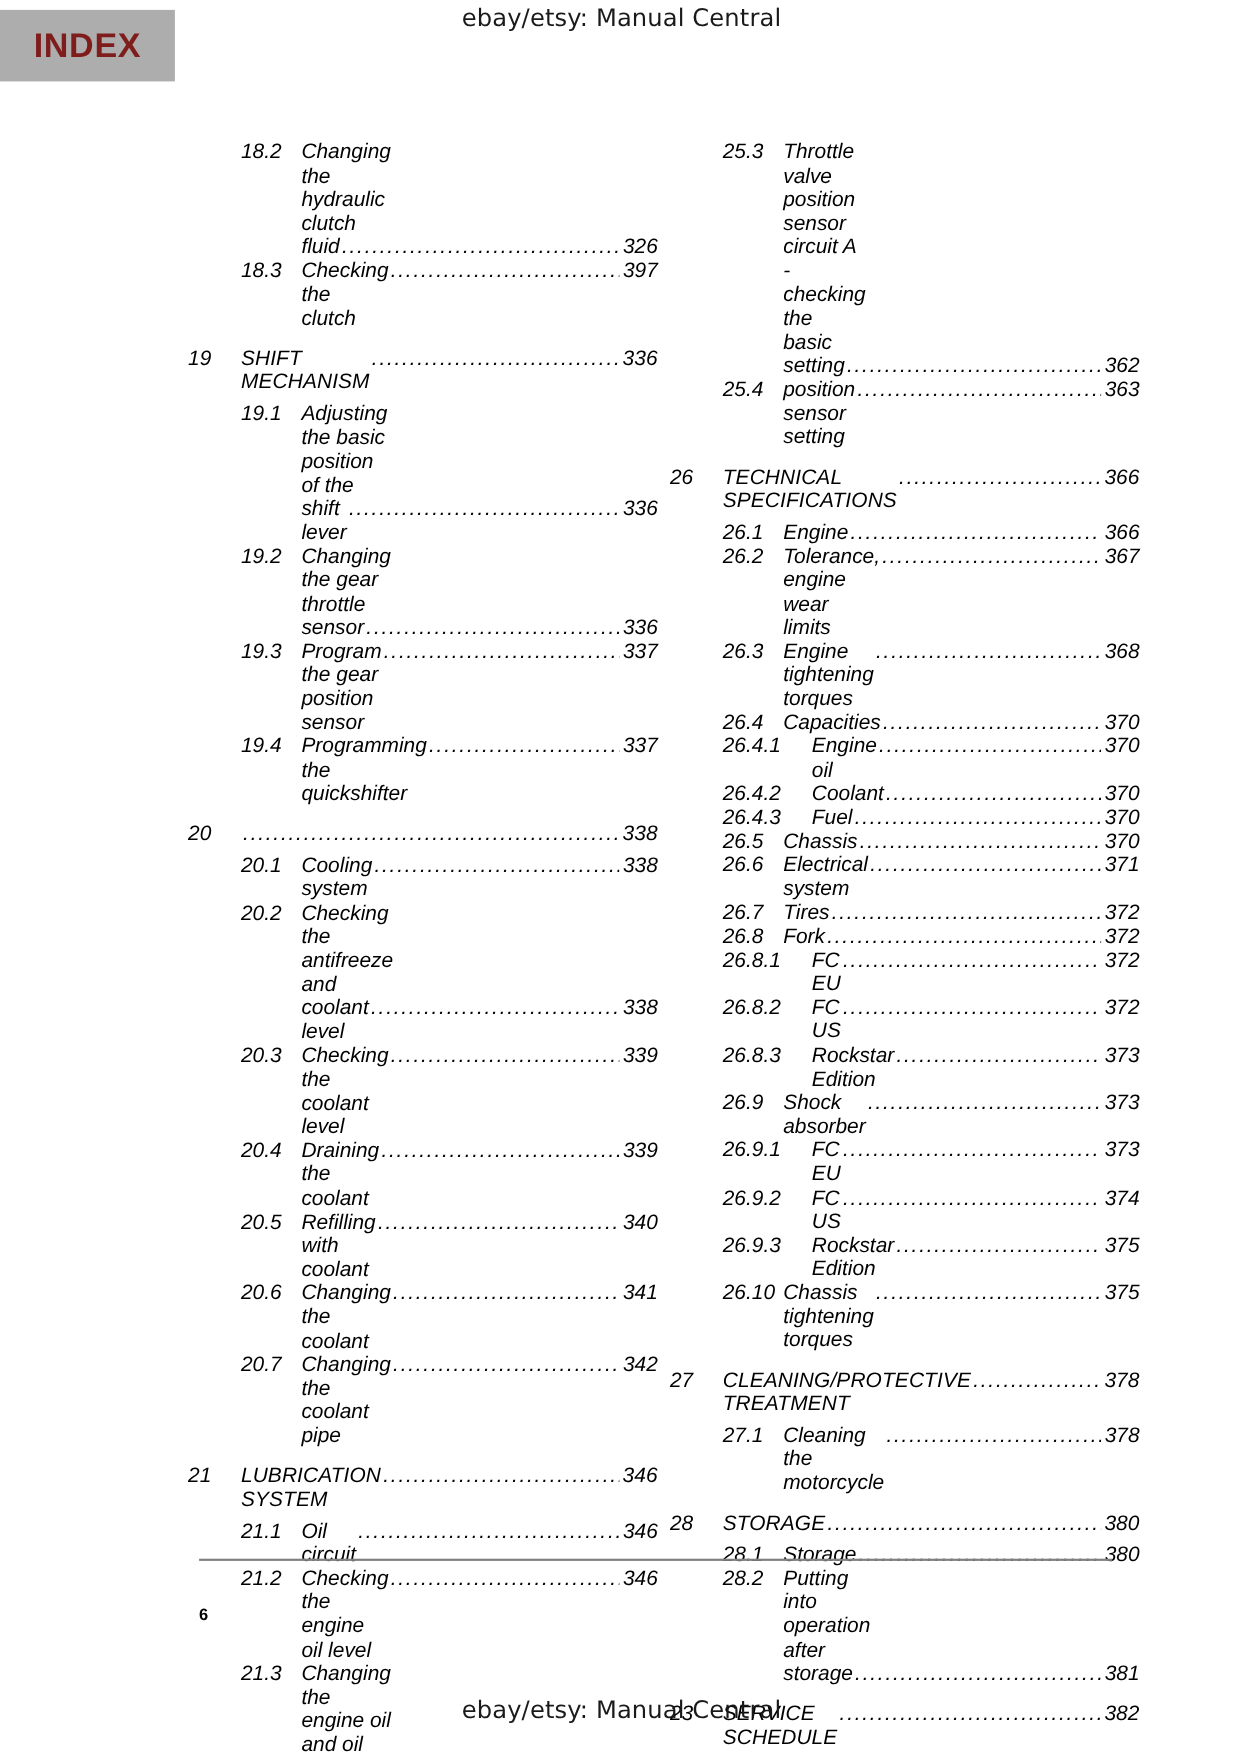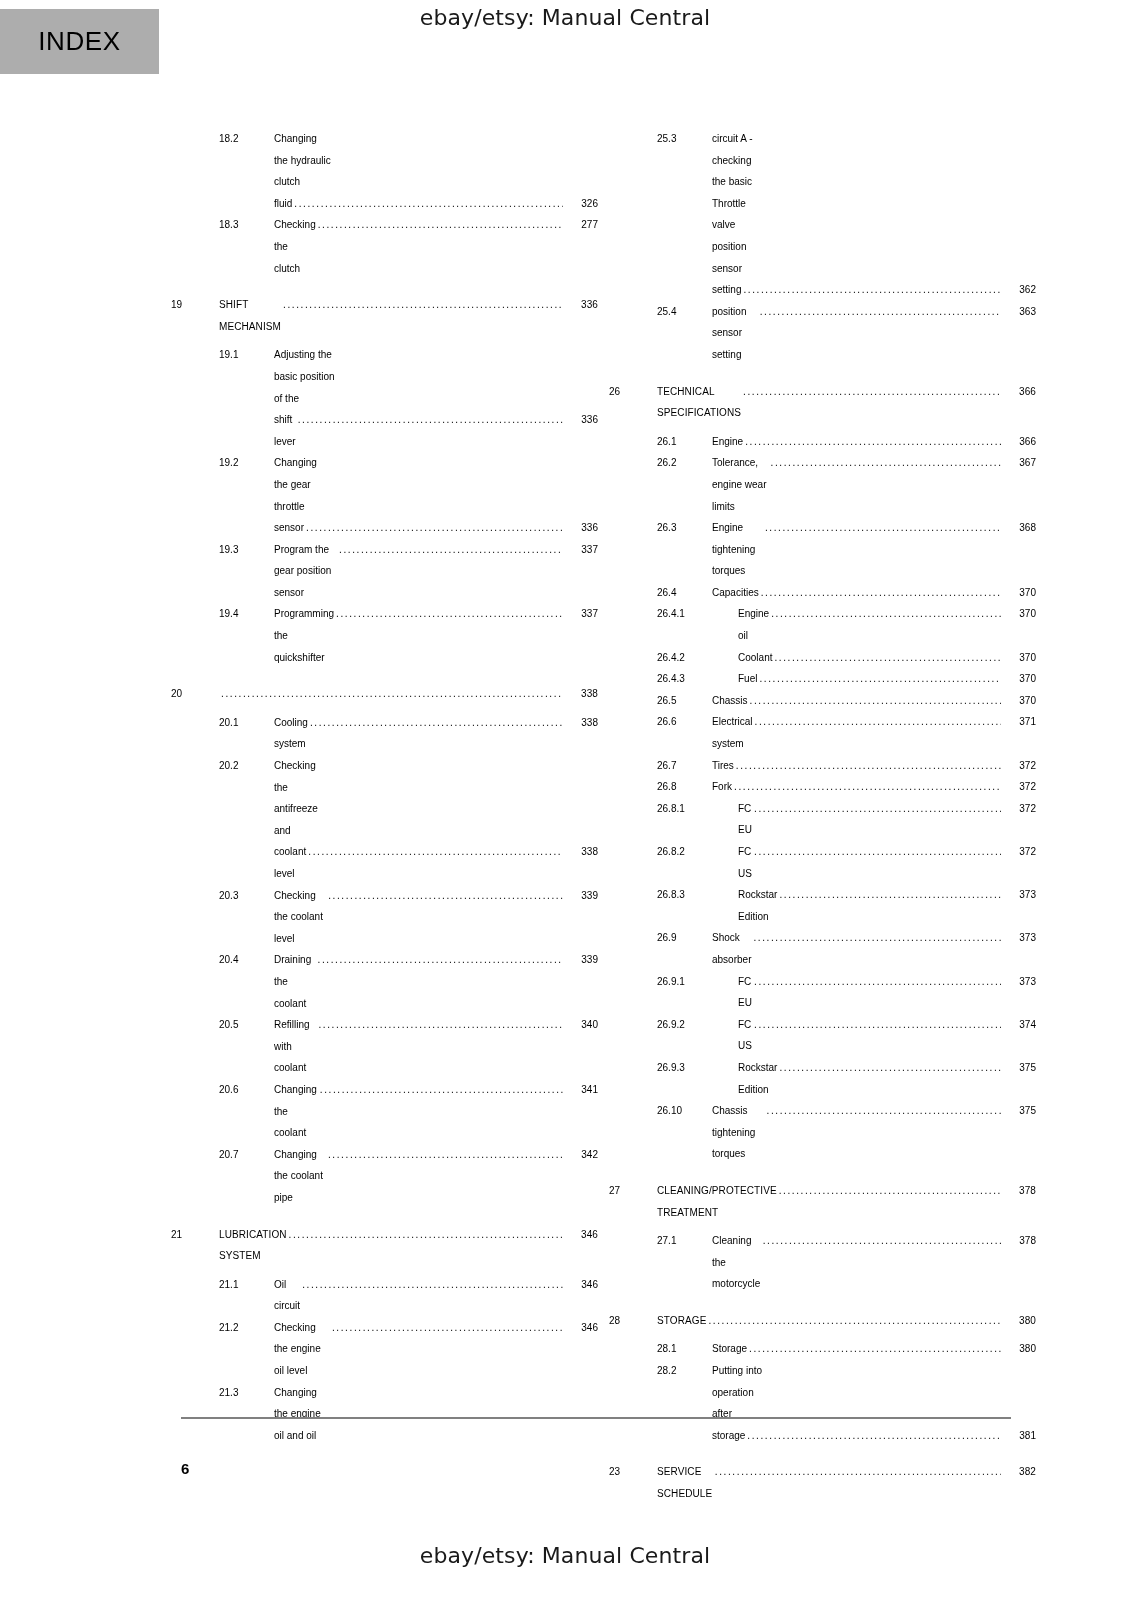--- a/index.html
+++ b/index.html
@@ -37,24 +37,24 @@
     top: 9px;
     width: 159px;
     height: 65px;
     background: #adadad;
     display: flex;
     align-items: center;
     justify-content: center;
   }
   .index-tab-label {
     font-family: "Liberation Sans", sans-serif;
-    font-weight: normal;
-    font-size: 26px;
+    font-weight: bold;
+    font-size: 31px;
     letter-spacing: 0.6px;
-    color: #000000;
+    color: #7f1d1d;
   }
 
   
   .toc {
     position: absolute;
     top: 128px;
     left: 0;
     width: 1130px;
     display: flex;
     gap: 0px;
@@ -62,23 +62,24 @@
   .col {
     width: 420px;
     position: relative;
   }
   .col-left  { margin-left: 178px; }
   .col-right { margin-left: 18px; }
 
   .row {
     display: flex;
     align-items: flex-start;
-    font-size: 10px;
+    font-size: 19px;
     line-height: 21.6px;
     color: #000;
+    font-style: italic;
   }
   .row.chapter  { margin-top: 15px; margin-bottom: 4px; justify-content: space-between; }
   .row.sub      { margin-top: 0px; }
   .row.first-sub{ margin-top: 7px; }
 
   .num {
     flex: 0 0 auto;
     text-align: left;
     white-space: nowrap;
   }
@@ -174,21 +175,21 @@
             <span class="pg">326</span>
           </div>
         </div>
       </div>
       <div class="row sub">
         <div class="num">18.3</div>
         <div class="title-wrap">
           <div class="line">
             <span class="txt">Checking the clutch</span>
             <span class="leader">........................................................................................................................</span>
-            <span class="pg">277</span>
+            <span class="pg">397</span>
           </div>
         </div>
       </div>
       <div class="row chapter">
         <div class="num">19</div>
         <div class="title-wrap">
           <div class="line">
             <span class="txt">SHIFT MECHANISM</span>
             <span class="leader">........................................................................................................................</span>
             <span class="pg">336</span>
@@ -368,26 +369,26 @@
             <span class="pg">347</span>
           </div>
         </div>
       </div>
     </div>
   <div class="col col-right">
       <div class="row sub">
         <div class="num">25.3</div>
         <div class="title-wrap">
           <div class="line nodots">
+            <span class="txt">Throttle valve position sensor</span>
+            <span class="leader">........................................................................................................................</span>
+            <span class="pg">362</span>
+          </div>
+          <div class="line nodots">
             <span class="txt">circuit A - checking the basic</span>
-            <span class="leader">........................................................................................................................</span>
-            <span class="pg">362</span>
-          </div>
-          <div class="line nodots">
-            <span class="txt">Throttle valve position sensor</span>
             <span class="leader">........................................................................................................................</span>
             <span class="pg">362</span>
           </div>
           <div class="line">
             <span class="txt">setting</span>
             <span class="leader">........................................................................................................................</span>
             <span class="pg">362</span>
           </div>
         </div>
       </div>

